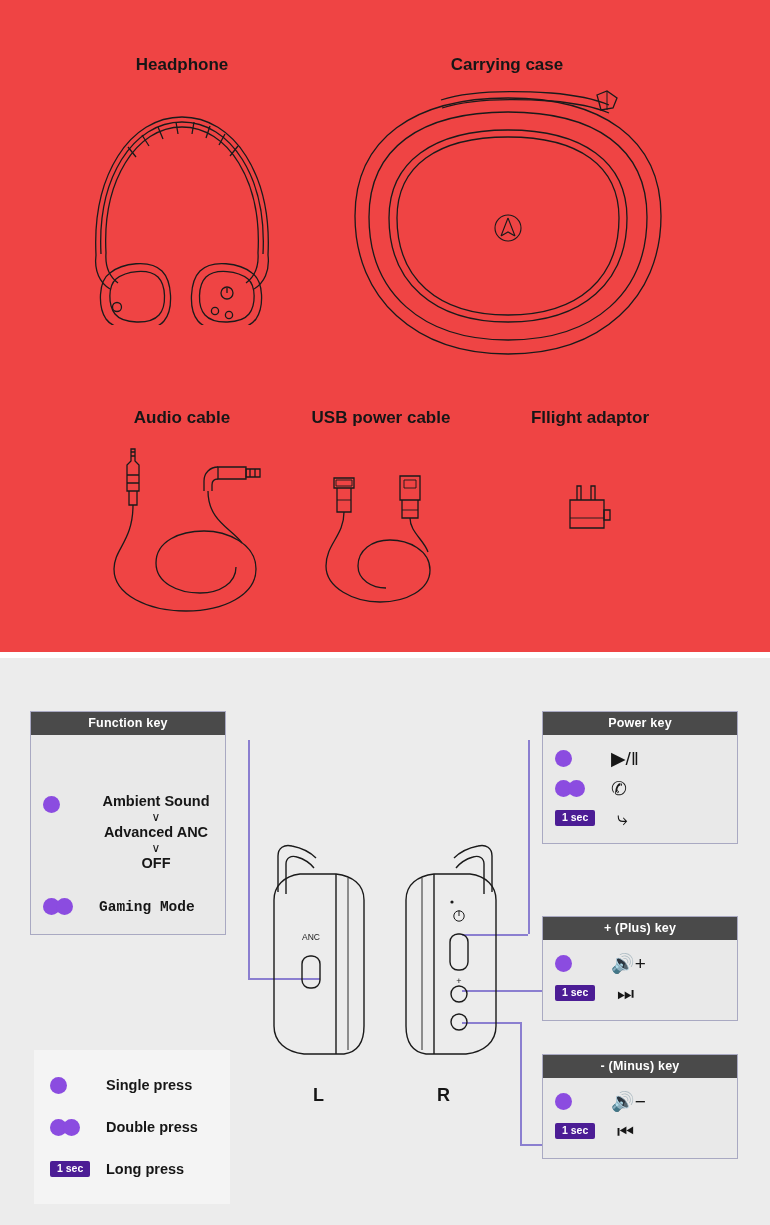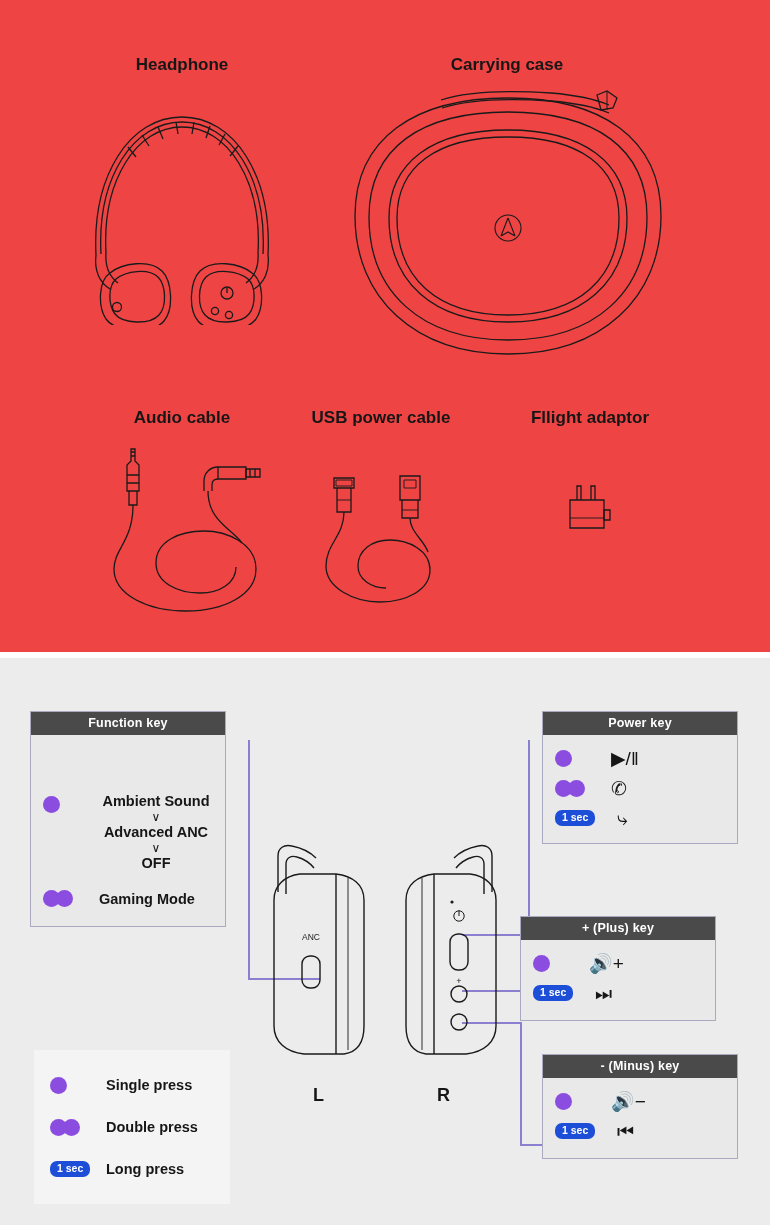--- a/index.html
+++ b/index.html
@@ -54,23 +54,23 @@
   .glyph { font-size:17px; color:#161616; line-height:1; }
   .glyph.big { font-size:19px; }
   
   .dot {
     width:17px; height:17px; border-radius:50%;
     background:#8b4ce0; flex:0 0 auto;
   }
   .dot-pair { display:flex; flex:0 0 auto; }
   .dot-pair .dot:last-child { margin-left:-4px; }
   .badge-sec {
-    background:#1d4ed8; color:#ffffff;
+    background:#4c1d95; color:#ffffff;
     font-size:10.5px; font-weight:bold;
-    border-radius:7px; padding:2px 7px 3px 7px;
+    border-radius:2px; padding:2px 7px 3px 7px;
     flex:0 0 auto; line-height:1;
   }
   .press-slot {
     width:44px; flex:0 0 auto;
     display:flex; align-items:center;
   }
   .press-slot.wide { width:50px; }
   
   .fk-chain { text-align:center; }
   .fk-chain .fk-item {
@@ -231,21 +231,21 @@
           <span class="dot"></span>
         </div>
         <div class="fk-chain" style="flex:1;">
           <div class="fk-item">Ambient Sound</div>
           <div class="fk-arrow">∨</div>
           <div class="fk-item">Advanced ANC</div>
           <div class="fk-arrow">∨</div>
           <div class="fk-item">OFF</div>
         </div>
       </div>
-      <div class="row" style="margin-top:12px;">
+      <div class="row" style="margin-top:20px;font-family:Liberation Mono, monospace;">
         <div class="press-slot">
           <span class="dot-pair">
               <span class="dot"></span>
               <span class="dot"></span>
             </span>
         </div>
         <div class="row-label">Gaming Mode</div>
       </div>
     </div>
   </div>
@@ -331,21 +331,21 @@
       </div>
       <div class="row">
         <div class="press-slot wide">
             <span class="badge-sec">1 sec</span>
           </div>
         <div class="glyph big">⤷</div>
       </div>
     </div>
   </div>
 
-  <div class="callout" style="left:520px; top:258px; width:196px;">
+  <div class="callout" style="left:542px; top:258px; width:196px;">
     <div class="callout-head">+ (Plus) key</div>
     <div class="callout-body" style="padding:8px 12px 12px 12px;">
       <div class="row">
         <div class="press-slot">
             <span class="dot"></span>
           </div>
         <div class="glyph big">🔊+</div>
       </div>
       <div class="row">
         <div class="press-slot wide">

